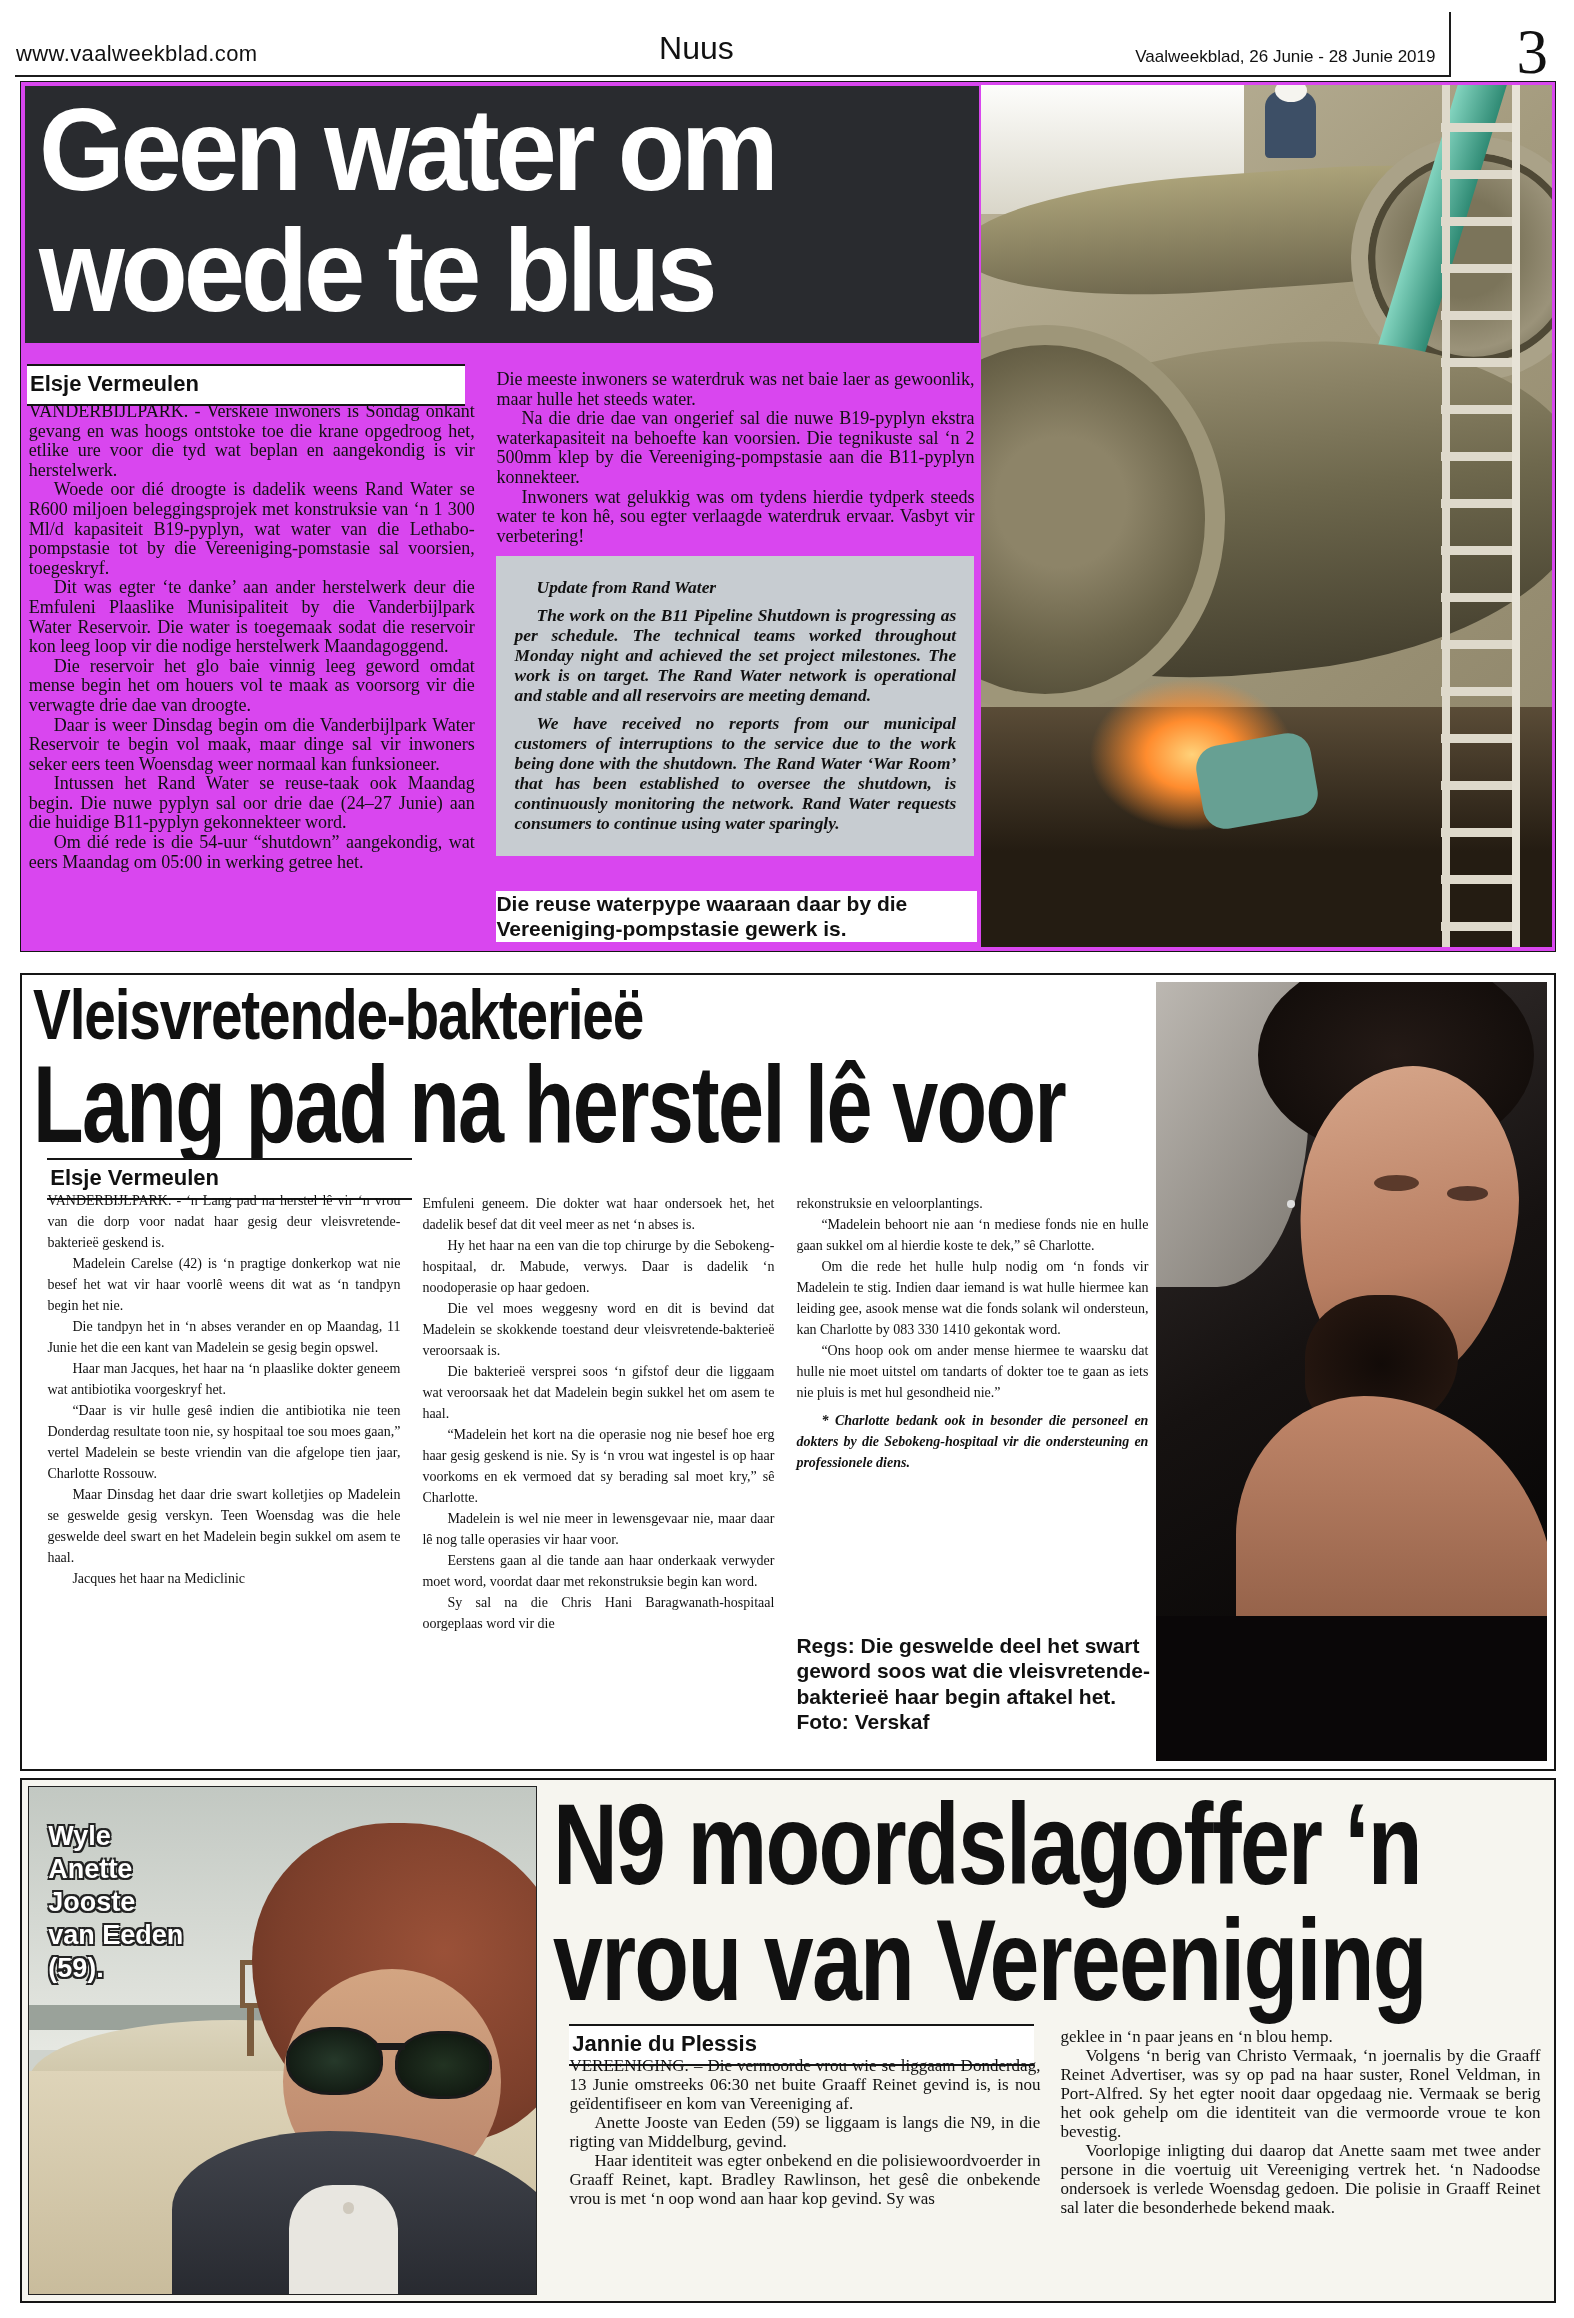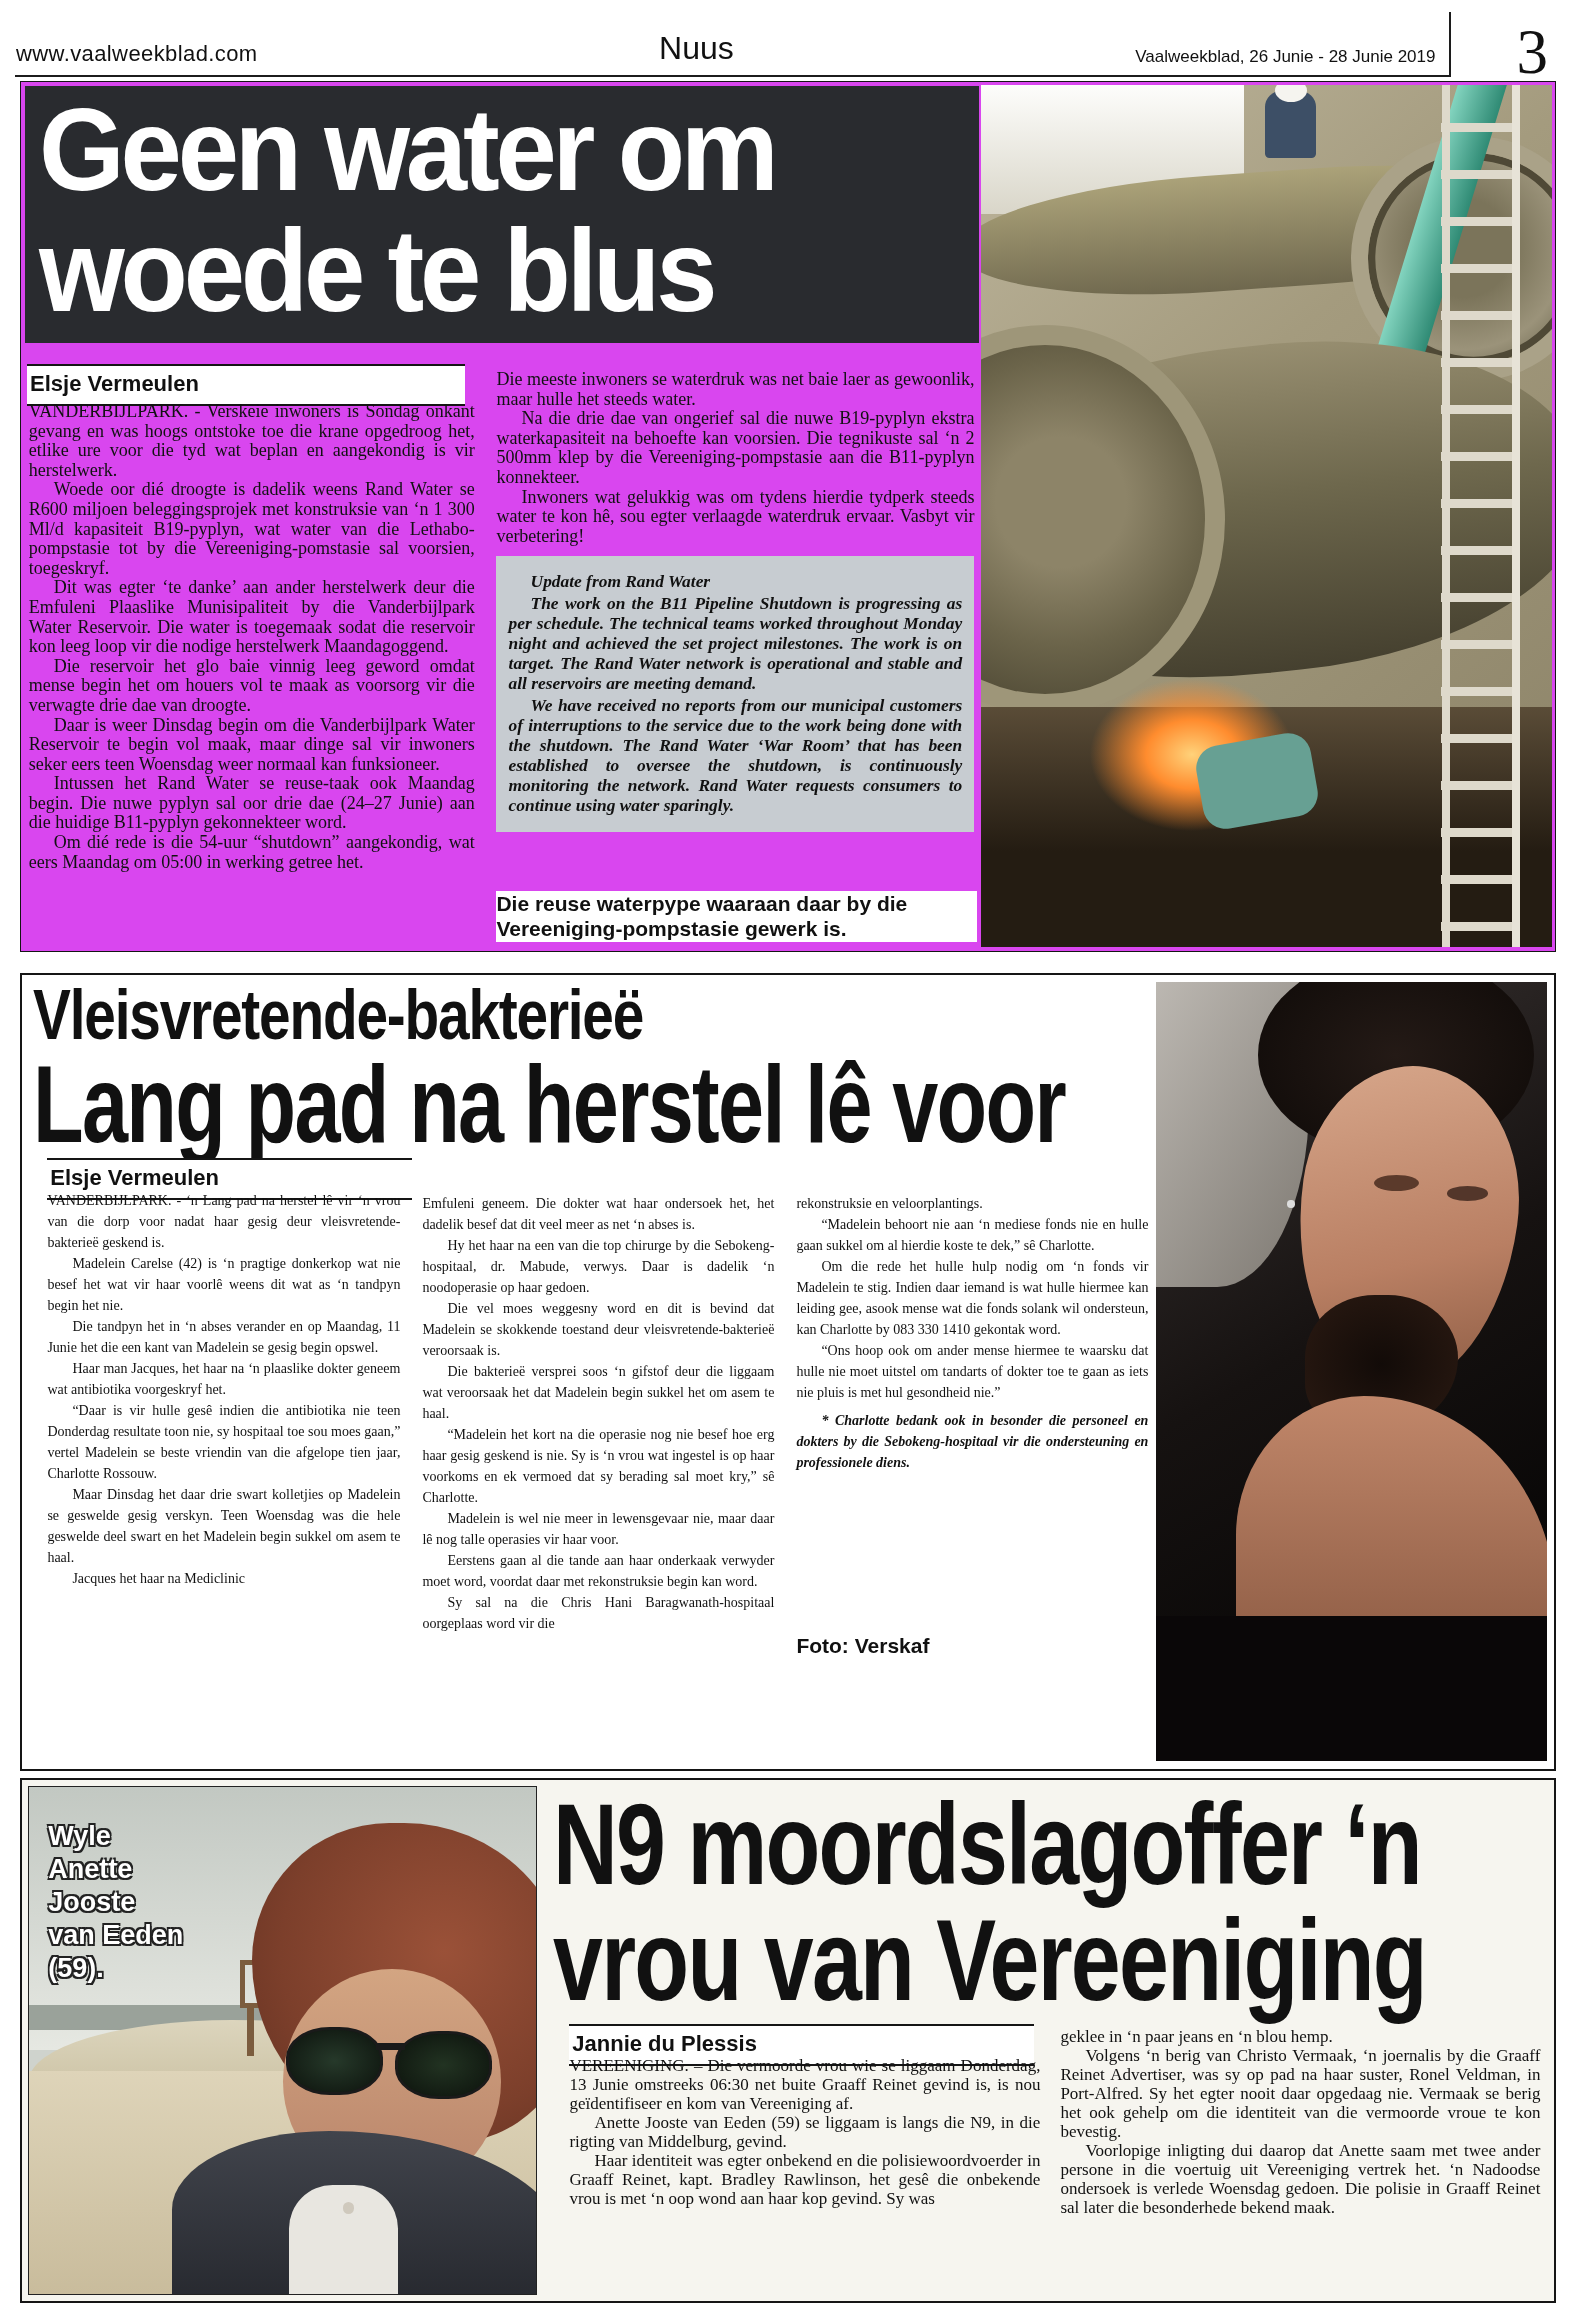--- a/index.html
+++ b/index.html
@@ -30,21 +30,21 @@
   .headline1 .hl{font-family:"Liberation Sans",sans-serif;font-weight:bold;
                  font-size:116px;line-height:121px;letter-spacing:-4.4px;
                  transform:scaleX(0.95);transform-origin:0 0;white-space:nowrap;}
   .byline1{position:absolute;left:5.8px;top:282px;width:438px;}
   .a1col{font-size:18px;line-height:19.6px;}
   .col1-1{left:7.3px;top:320px;width:446px;}
   .col2-1{left:475px;top:288px;width:478px;}
   .updatebox{position:absolute;left:475px;top:474px;width:478px;box-sizing:border-box;
              padding:13px 10.2px 14.5px 10.2px;font-style:italic;font-weight:bold;
              font-size:17.4px;line-height:20px;text-align:justify;}
-  .updatebox p{margin:2px;text-indent:22px;}
+  .updatebox p{margin:8px;text-indent:22px;}
   .caption{font-family:"Liberation Sans",sans-serif;font-weight:bold;
            font-size:21px;line-height:25.4px;background:#fff;}
   .caption1{position:absolute;left:475px;top:809px;width:481px;}
   
   .photo1{position:absolute;left:960px;top:2.9px;width:571px;height:862px;overflow:hidden;
           background:linear-gradient(140deg,#bdb59c 0%,#a49b7e 38%,#8a8166 100%);}
   .photo1 *{position:absolute;}
   .p1-sky{left:0;top:0;width:46%;height:15%;background:linear-gradient(#fdfdfb,#d9d6c9);}
   .p1-upper-pipe{left:-22px;top:87px;width:611px;height:116px;transform:rotate(-4deg);
                  background:linear-gradient(#ab a279,#6f684e);background:linear-gradient(#aba279,#6f684e);
@@ -234,20 +234,21 @@
       <div>
           <p class="first">rekonstruksie en veloorplantings.</p>
           <p>“Madelein behoort nie aan ‘n mediese fonds nie en hulle gaan sukkel om al hierdie koste te dek,” sê Charlotte.</p>
           <p>Om die rede het hulle hulp nodig om ‘n fonds vir Madelein te stig. Indien daar iemand is wat hulle hiermee kan leiding gee, asook mense wat die fonds solank wil ondersteun, kan Charlotte by 083 330 1410 gekontak word.</p>
           <p>“Ons hoop ook om ander mense hiermee te waarsku dat hulle nie moet uitstel om tandarts of dokter toe te gaan as iets nie pluis is met hul gesondheid nie.”</p>
         </div>
       <p class="note">* Charlotte bedank ook in besonder die personeel en dokters by die Sebokeng-hospitaal vir die ondersteuning en professionele diens.</p>
     </div>
 
     <div class="caption caption2">
+      <div>Regs: Die geswelde deel het swart geword soos wat die vleisvretende-bakterieë haar begin aftakel het.</div>
       <div class="credit">Foto: Verskaf</div>
     </div>
 
     <div class="photo2">
       <div class="p2-pillow"></div>
       <div class="p2-hair"></div>
       <div class="p2-face"></div>
       <div class="p2-eye1"></div>
       <div class="p2-eye2"></div>
       <div class="p2-swell"></div>

